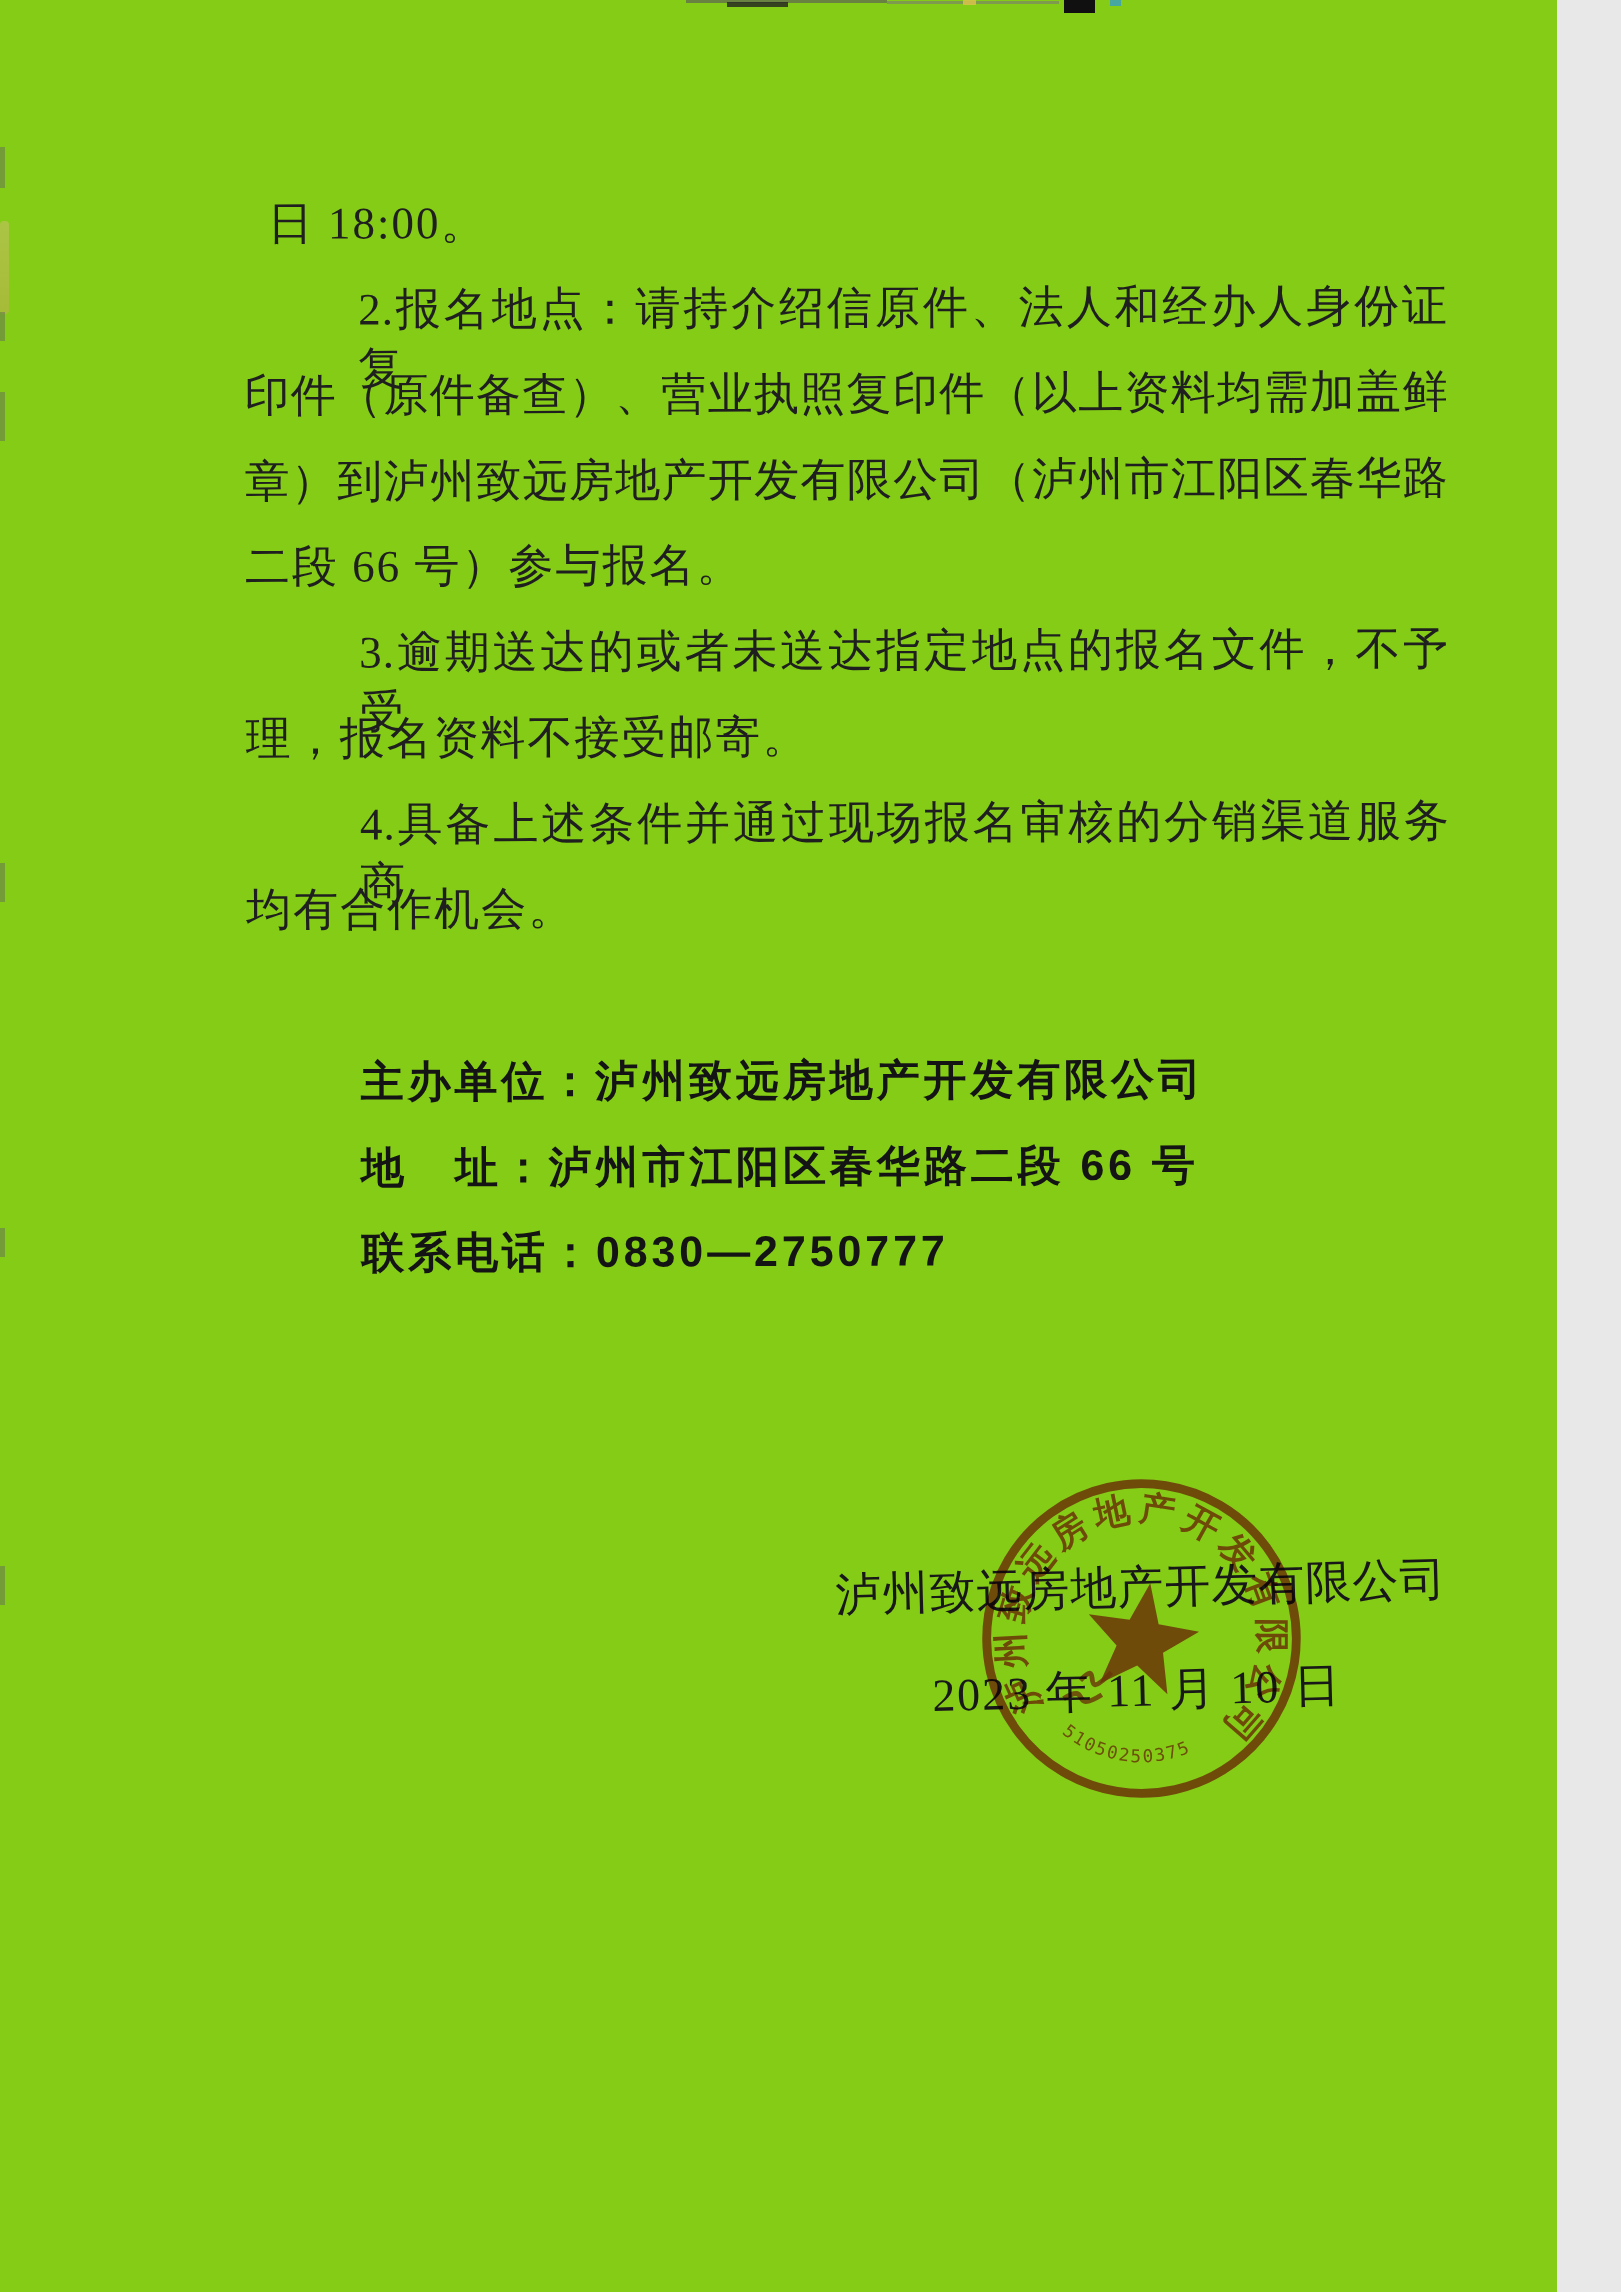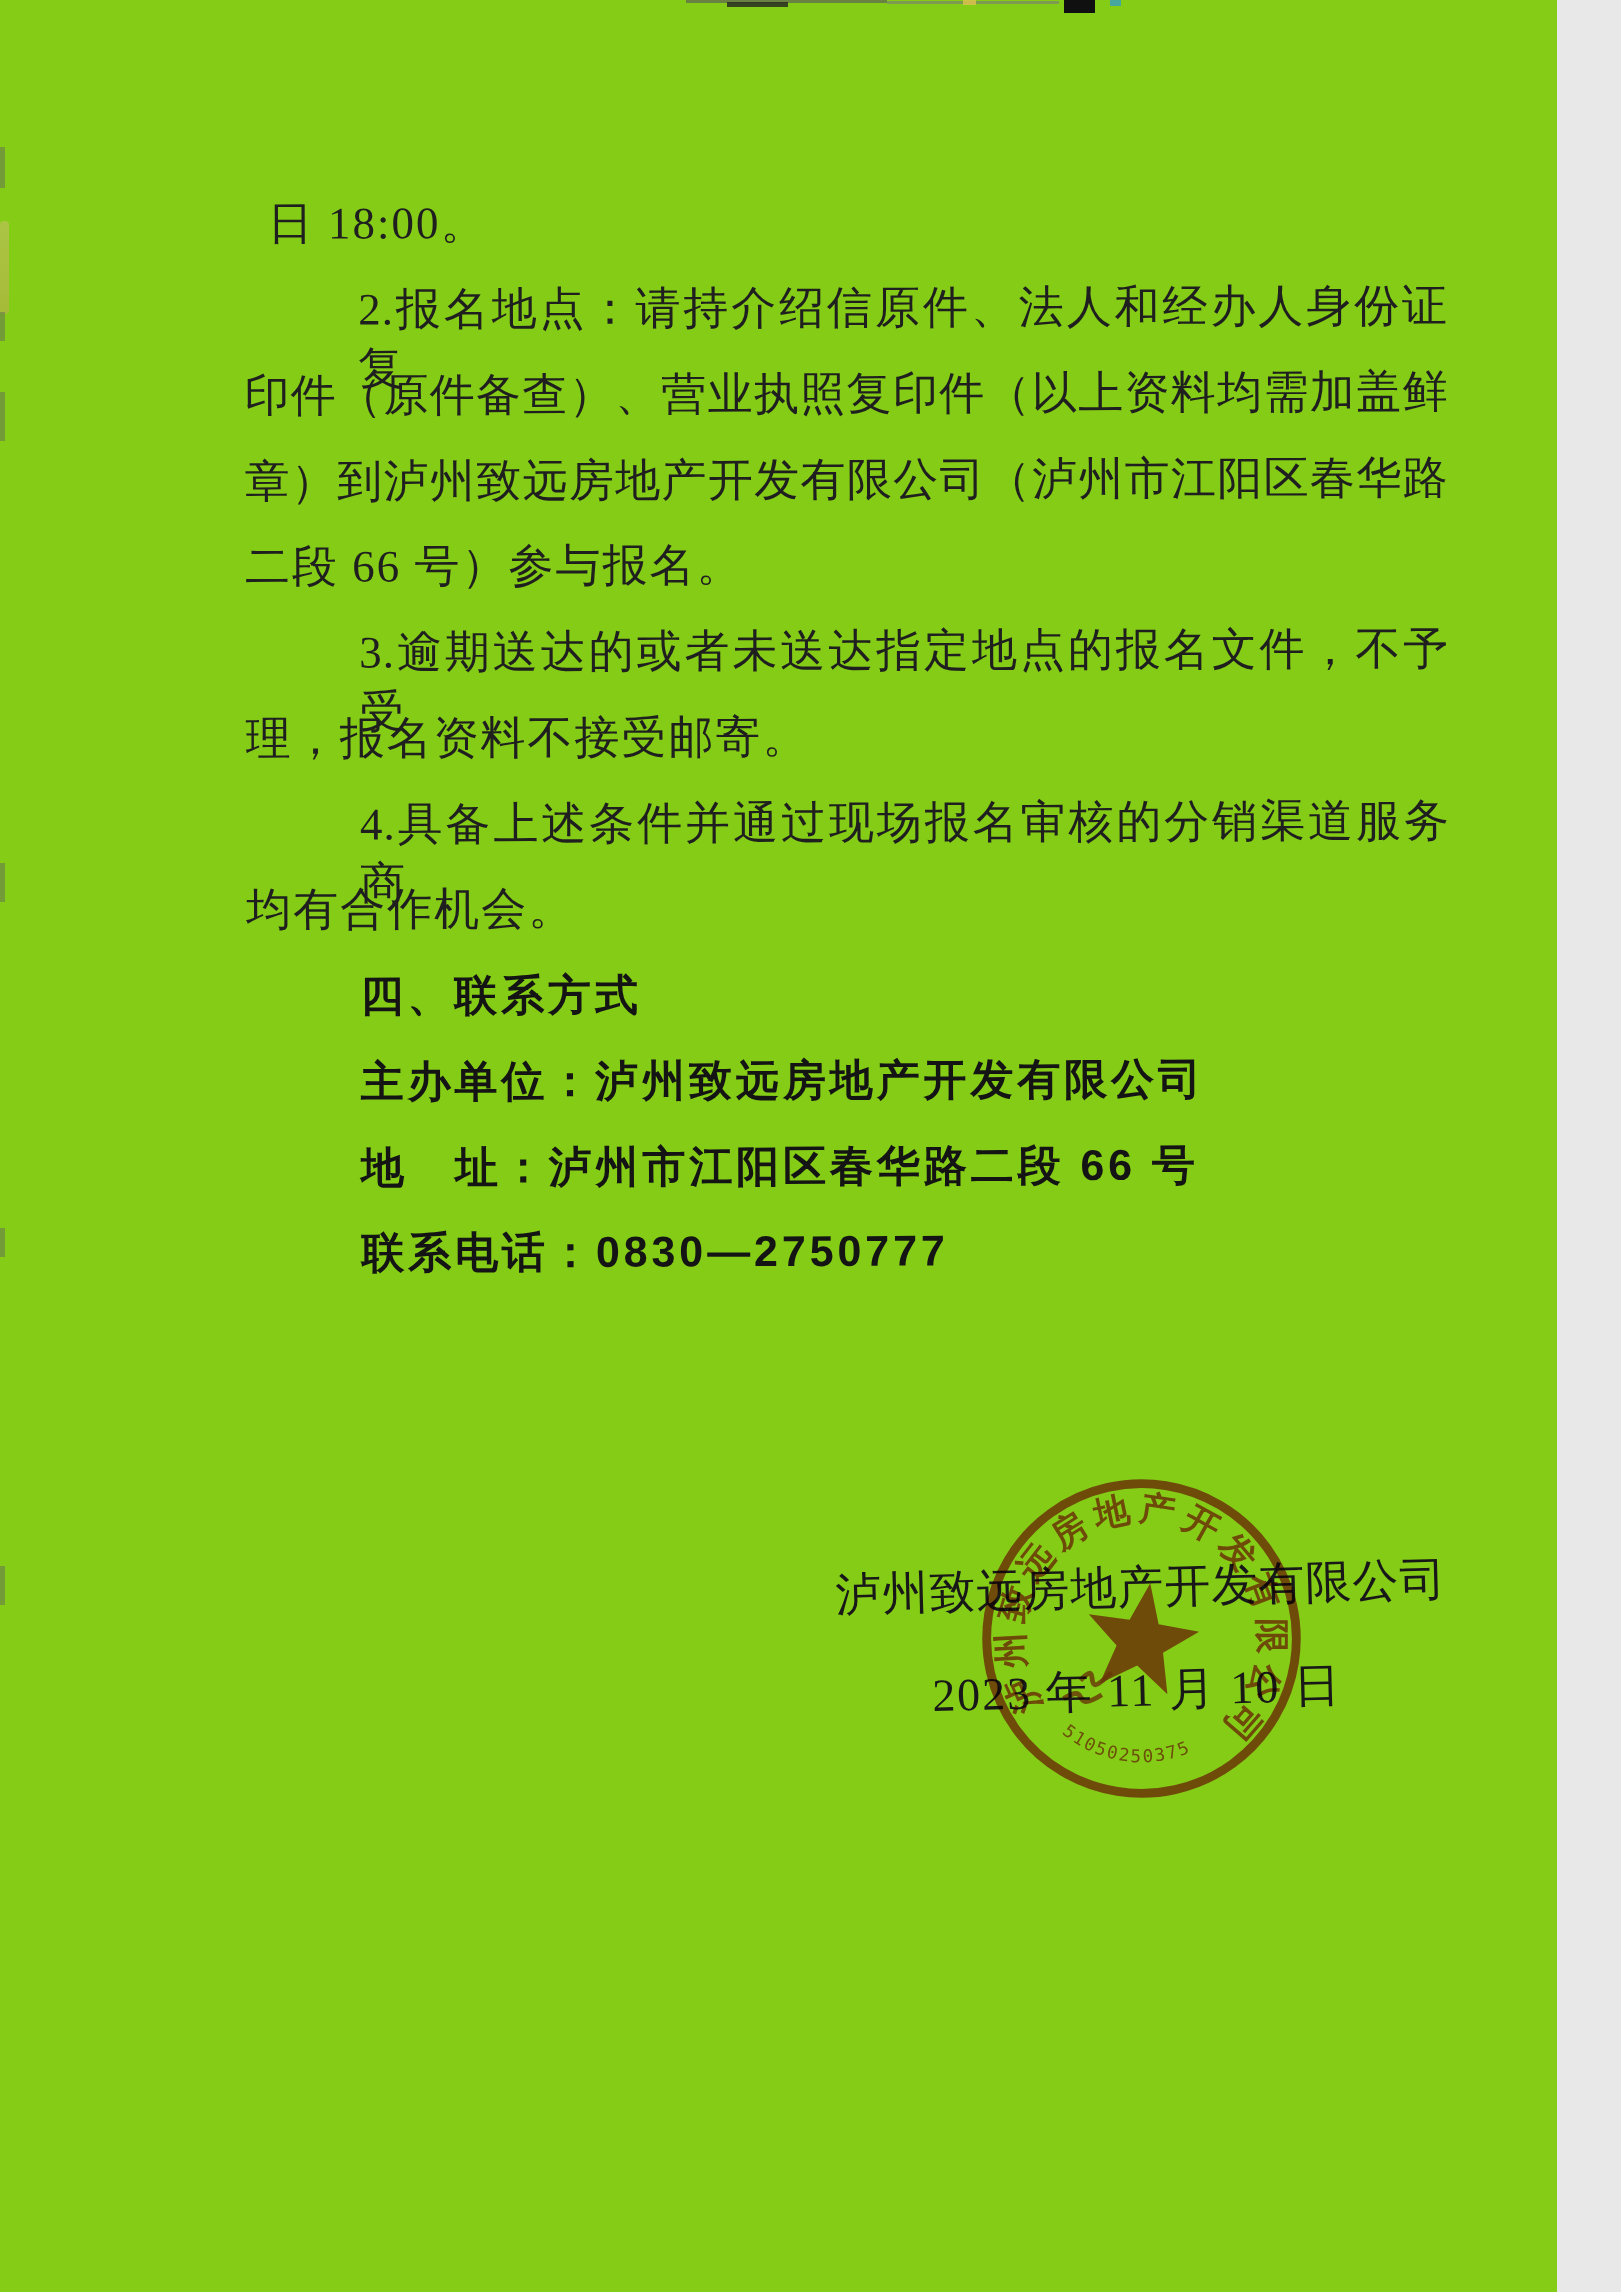--- a/index.html
+++ b/index.html
@@ -72,21 +72,20 @@
     <div class="line" style="left:247px; top:536px;">二段 66 号）参与报名。</div>
 
     <div class="line fill" style="left:361px; top:622px; width:1090px;">3.逾期送达的或者未送达指定地点的报名文件，不予受</div>
 
     <div class="line" style="left:247px; top:708px;">理，报名资料不接受邮寄。</div>
 
     <div class="line fill" style="left:361px; top:794px; width:1090px;">4.具备上述条件并通过现场报名审核的分销渠道服务商</div>
 
     <div class="line" style="left:247px; top:879px;">均有合作机会。</div>
 
-    <div class="line bold" style="left:361px; top:965px;">四、联系方式</div>
 
     <div class="line bold" style="left:361px; top:1051px;">主办单位：泸州致远房地产开发有限公司</div>
 
     <div class="line bold" style="left:361px; top:1137px;">地　址：泸州市江阳区春华路二段 66 号</div>
 
     <div class="line bold" style="left:361px; top:1222px;">联系电话：0830—2750777</div>
 
     <div class="sig">
       <div class="sig-company">泸州致远房地产开发有限公司</div>
       <div class="sig-date">2023 年 11 月 10 日</div>

